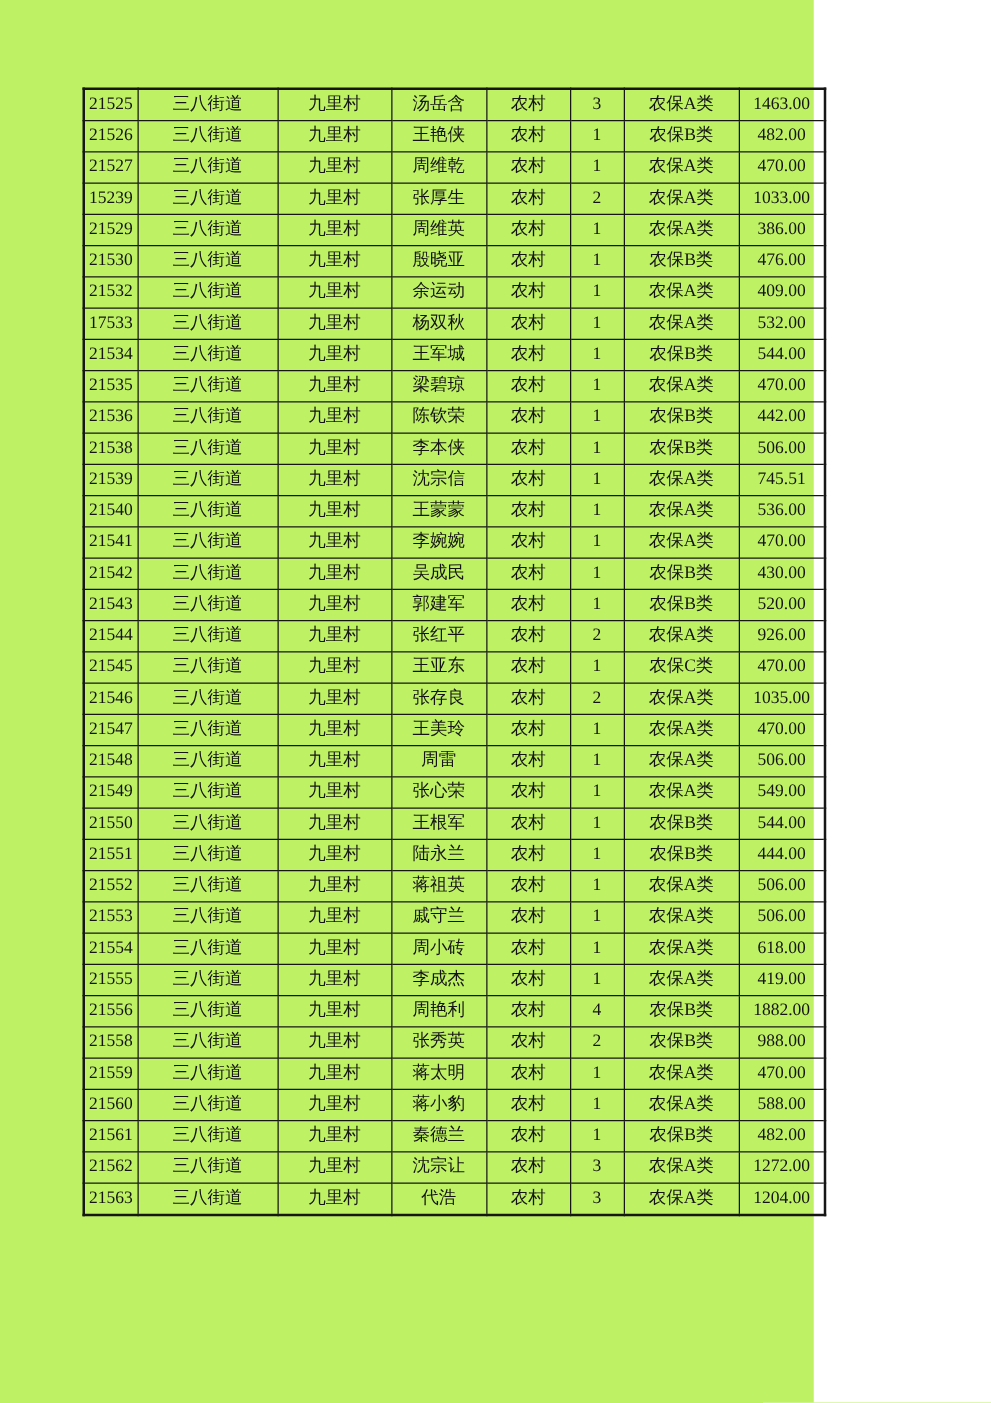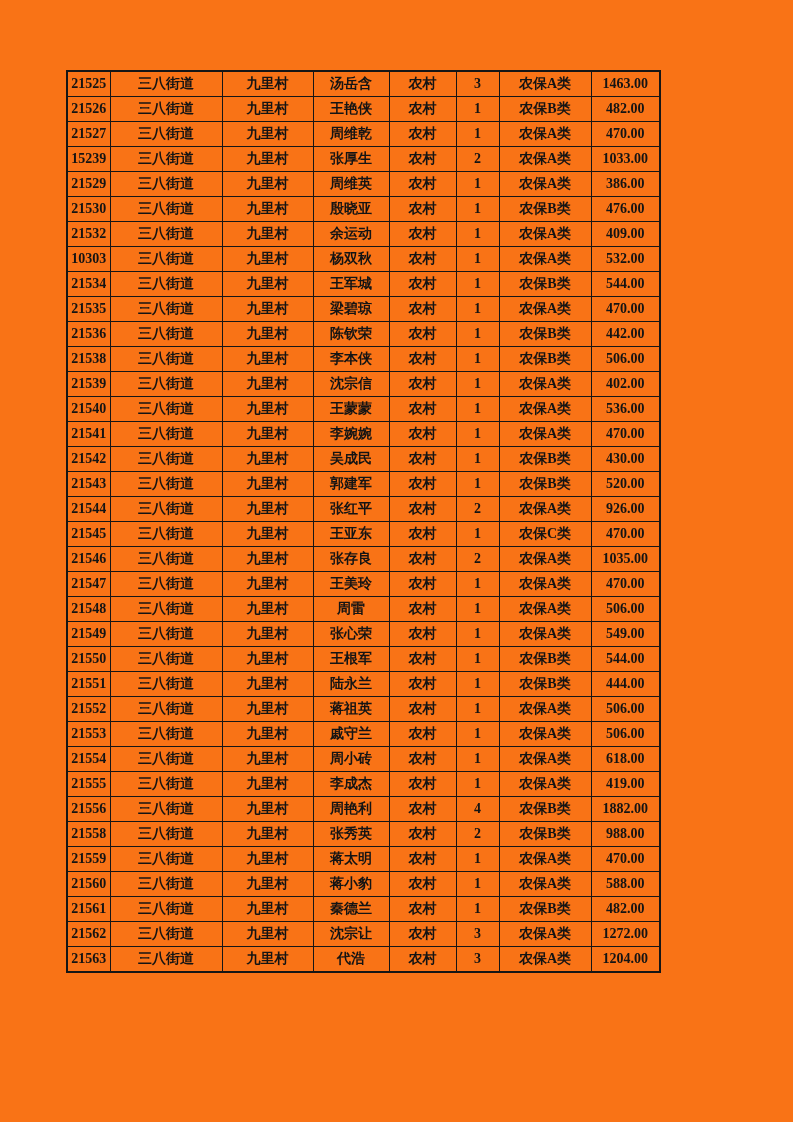--- a/index.html
+++ b/index.html
@@ -10,24 +10,23 @@
   body {
     width: 793px;
     height: 1122px;
     position: relative;
     background: #ffffff;
     font-family: "Liberation Serif", "DejaVu Serif", serif;
   }
   .page {
     position: absolute;
     left: 0; top: 0;
-    width: 793px;
+    width: 651px;
     height: 1122px;
-    background: #f97316;
-    font-weight: bold;
+    background: #bef264;
   }
   table.data-table {
     position: absolute;
     left: 66px;
     top: 70px;
     width: 593px;
     border-collapse: collapse;
     table-layout: fixed;
     border: 2px solid #161616;
   }
@@ -124,21 +123,21 @@
           <td>21532</td>
           <td>三八街道</td>
           <td>九里村</td>
           <td>余运动</td>
           <td>农村</td>
           <td>1</td>
           <td>农保A类</td>
           <td>409.00</td>
         </tr>
         <tr>
-          <td>10303</td>
+          <td>17533</td>
           <td>三八街道</td>
           <td>九里村</td>
           <td>杨双秋</td>
           <td>农村</td>
           <td>1</td>
           <td>农保A类</td>
           <td>532.00</td>
         </tr>
         <tr>
           <td>21534</td>
@@ -181,21 +180,21 @@
           <td>506.00</td>
         </tr>
         <tr>
           <td>21539</td>
           <td>三八街道</td>
           <td>九里村</td>
           <td>沈宗信</td>
           <td>农村</td>
           <td>1</td>
           <td>农保A类</td>
-          <td>402.00</td>
+          <td>745.51</td>
         </tr>
         <tr>
           <td>21540</td>
           <td>三八街道</td>
           <td>九里村</td>
           <td>王蒙蒙</td>
           <td>农村</td>
           <td>1</td>
           <td>农保A类</td>
           <td>536.00</td>

